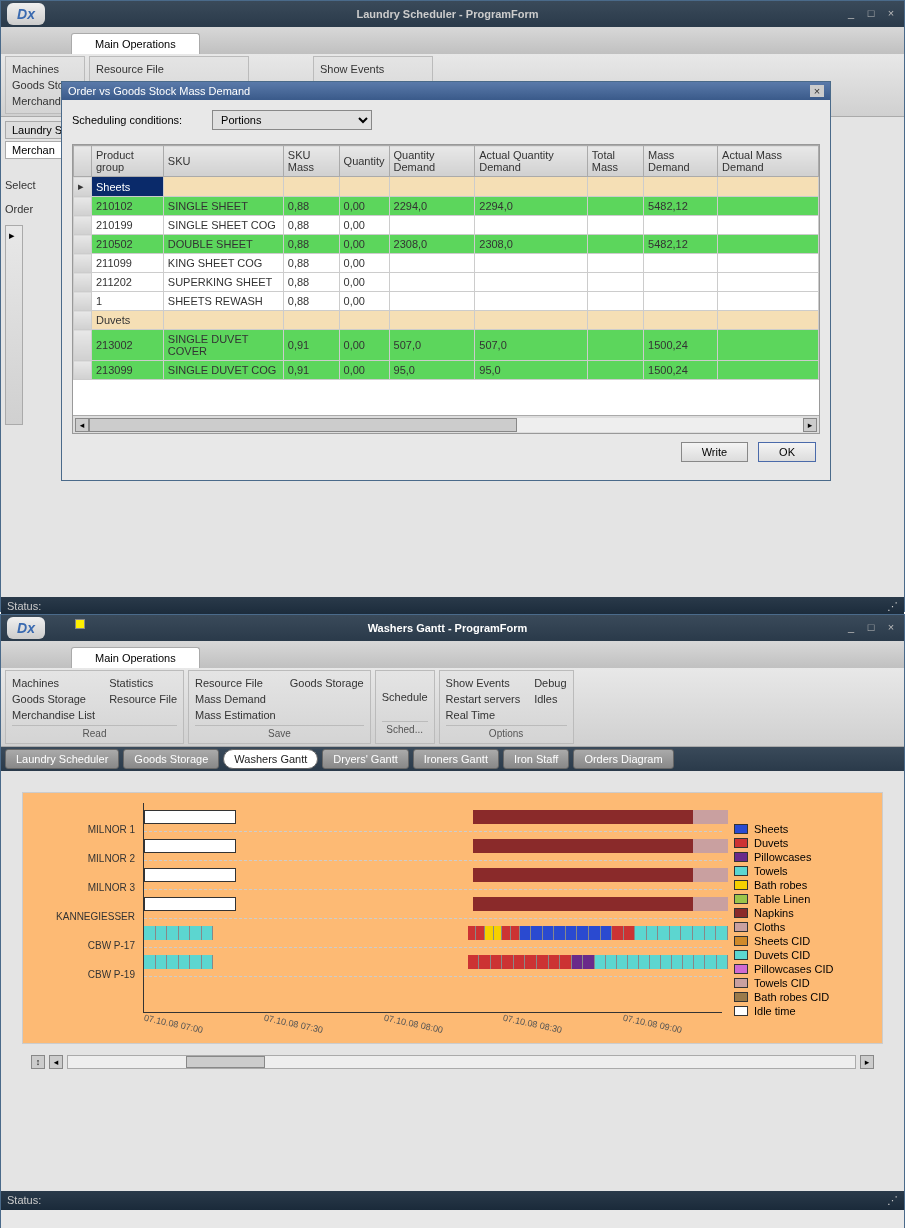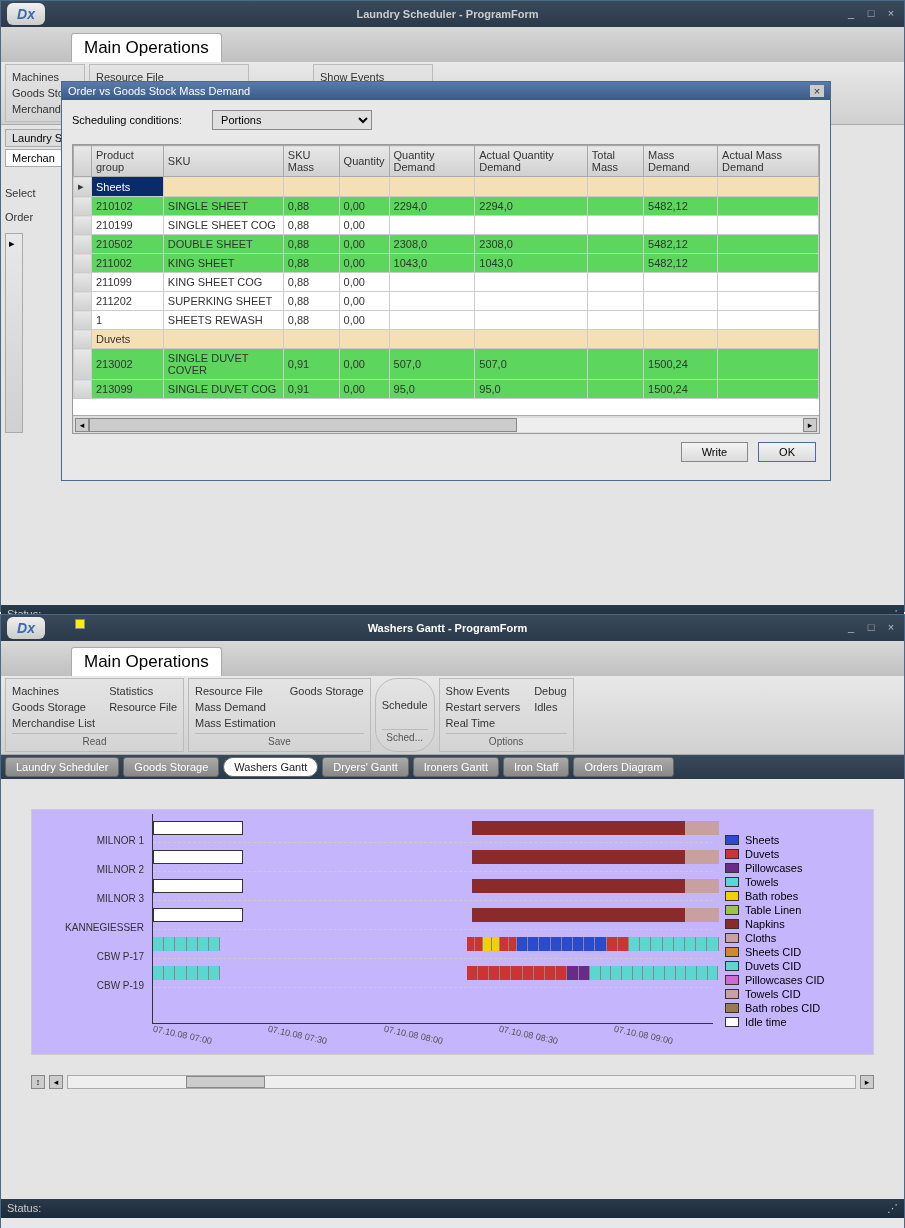--- a/index.html
+++ b/index.html
@@ -4,21 +4,21 @@
 <style>
 * { box-sizing: border-box; margin: 0; padding: 0; font-family: Tahoma, Arial, sans-serif; font-size: 11px; }
 body { background: #fff; }
 .window { border: 1px solid #4a6a8a; background: #e8e8e8; position: relative; }
 .titlebar { background: linear-gradient(#3a4a5a,#2a3a4a); color: #fff; height: 26px; display: flex; align-items: center; padding: 0 6px; }
 .titlebar .logo { width: 38px; height: 22px; background: linear-gradient(#f0f0f0,#ccc); border-radius: 6px; display: flex; align-items: center; justify-content: center; color: #3a6ab0; font-weight: bold; font-style: italic; font-size: 14px; margin-right: 6px; }
 .titlebar .title { flex: 1; text-align: center; color: #ccc; font-weight: bold; }
 .titlebar .winbtns { display: flex; gap: 6px; }
 .titlebar .wb { width: 14px; height: 14px; color: #bbb; cursor: pointer; text-align:center; line-height:12px;}
 .tabstrip { background: linear-gradient(#d8d8d8,#c0c0c0); padding: 6px 6px 0 70px; display:flex; }
-.tab { background: #fff; border: 1px solid #aaa; border-bottom: none; padding: 4px 12px; border-radius: 3px 3px 0 0; font-size:17px;}
+.tab { background: #fff; border: 1px solid #aaa; border-bottom: none; padding: 4px 23px; border-radius: 3px 3px 0 0; font-size:11px;}
 .ribbon { background: linear-gradient(#e8e8e8,#d0d0d0); border-bottom: 1px solid #aaa; padding: 2px 4px; display:flex; gap:4px; }
 .rgroup { border:1px solid #bbb; background:linear-gradient(#e4e4e4,#d4d4d4); padding:4px 6px; min-width:80px; }
 .rgroup .ritem { padding:2px 0; font-size:11px; color:#333; }
 .rgroup .rlabel { text-align:center; color:#555; border-top:1px solid #bbb; margin-top:2px; padding-top:2px; font-size:10px;}
 .subtabs { background:linear-gradient(#3a4a5a,#2a3a4a); padding:2px 4px; display:flex; gap:4px;}
 .subtab { background:linear-gradient(#aaa,#888); color:#fff; padding:3px 10px; border:1px solid #666; border-radius:3px; font-size:11px; cursor:pointer;}
 .subtab.active { background:#fff; color:#222;border-radius:10px; }
 .content { background:#e4e4e4; padding:10px; position:relative; min-height:420px;}
 .statusbar { background:linear-gradient(#2a3a4a,#1a2a3a); color:#ccc; padding:3px 6px; font-size:11px; display:flex; justify-content:space-between;}
 
@@ -37,21 +37,21 @@
 .hi { background:#5cd65c; }
 .tblscroll { overflow:auto; height:270px; }
 .hscroll { height:18px; background:#ddd; border-top:1px solid #aaa; display:flex; align-items:center; padding:0 2px;}
 .harrow { width:14px; height:14px; background:#ccc; border:1px solid #888; text-align:center; line-height:12px; font-size:9px; cursor:pointer;}
 .htrack { flex:1; height:14px; background:#eee; position:relative;}
 .hthumb { position:absolute; left:0; width:60%; height:100%; background:#ccc; border:1px solid #888;}
 .dlgbtns { display:flex; justify-content:flex-end; gap:10px; padding:8px 4px;}
 .btn { background:linear-gradient(#f4f4f4,#dcdcdc); border:1px solid #888; padding:3px 20px; font-size:11px; cursor:pointer;}
 .btn.primary { border:1px solid #4a6aaa;}
 
-.ganttarea { background:#c4b5fd; border:1px solid #ccc; padding:4px 10px 10px 0; margin:20px; position:relative; display:flex;}
+.ganttarea { background:#fdba74; border:1px solid #ccc; padding:10px 10px 10px 0; margin:11px; position:relative; display:flex;}
 .glabels { width:120px; padding-top:20px;}
 .glbl { height:29px; text-align:right; padding-right:8px; font-size:10px; color:#333; line-height:14px;}
 .gchart { flex:1; position:relative; border-left:1px solid #333; border-bottom:1px solid #333; height:210px;}
 .grow { height:29px; border-bottom:1px dashed #ccc; position:relative;}
 .gbar { position:absolute; height:14px; top:7px; }
 .gbaropen { border:1px solid #333; background:#fff;}
 .tickseg { display:inline-block; height:14px; border-right:1px solid #888;}
 .gxaxis { display:flex; justify-content:space-between; padding-top:4px; font-size:10px; color:#555; transform:rotate(0);}
 .gxlabel { font-size:9px; transform:rotate(12deg); display:inline-block; width:100px;}
 .glegend { width:150px; padding:20px 6px 0 12px; font-size:10px;}
@@ -181,32 +181,20 @@
                   <td class="hi">0,88</td>
                   <td class="hi">0,00</td>
                   <td class="hi">2308,0</td>
                   <td class="hi">2308,0</td>
                   <td class="hi"></td>
                   <td class="hi">5482,12</td>
                   <td class="hi"></td>
                 </tr>
                 <tr>
                   <td class="rowhdr"></td>
-                  <td class="hi">211002</td>
-                  <td class="hi">KING SHEET</td>
-                  <td class="hi">0,88</td>
-                  <td class="hi">0,00</td>
-                  <td class="hi">1043,0</td>
-                  <td class="hi">1043,0</td>
-                  <td class="hi"></td>
-                  <td class="hi">5482,12</td>
-                  <td class="hi"></td>
-                </tr>
-                <tr>
-                  <td class="rowhdr"></td>
                   <td>211099</td>
                   <td>KING SHEET COG</td>
                   <td>0,88</td>
                   <td>0,00</td>
                   <td></td>
                   <td></td>
                   <td></td>
                   <td></td>
                   <td></td>
                 </tr>
@@ -324,21 +312,21 @@
           <div class="ritem">Resource File</div>
           <div class="ritem">Mass Demand</div>
           <div class="ritem">Mass Estimation</div>
         </div>
         <div>
           <div class="ritem">Goods Storage</div>
         </div>
       </div>
       <div class="rlabel">Save</div>
     </div>
-    <div class="rgroup" style="min-width:56px;border-radius:22px;">
+    <div class="rgroup" style="min-width:56px;">
       <div class="ritem" style="height:44px; display:flex; align-items:center;">Schedule</div>
       <div class="rlabel">Sched...</div>
     </div>
     <div class="rgroup" style="min-width:120px;">
       <div style="display:flex; gap:14px;">
         <div>
           <div class="ritem dimmed">Show Events</div>
           <div class="ritem dimmed">Restart servers</div>
           <div class="ritem dimmed">Real Time</div>
         </div>

